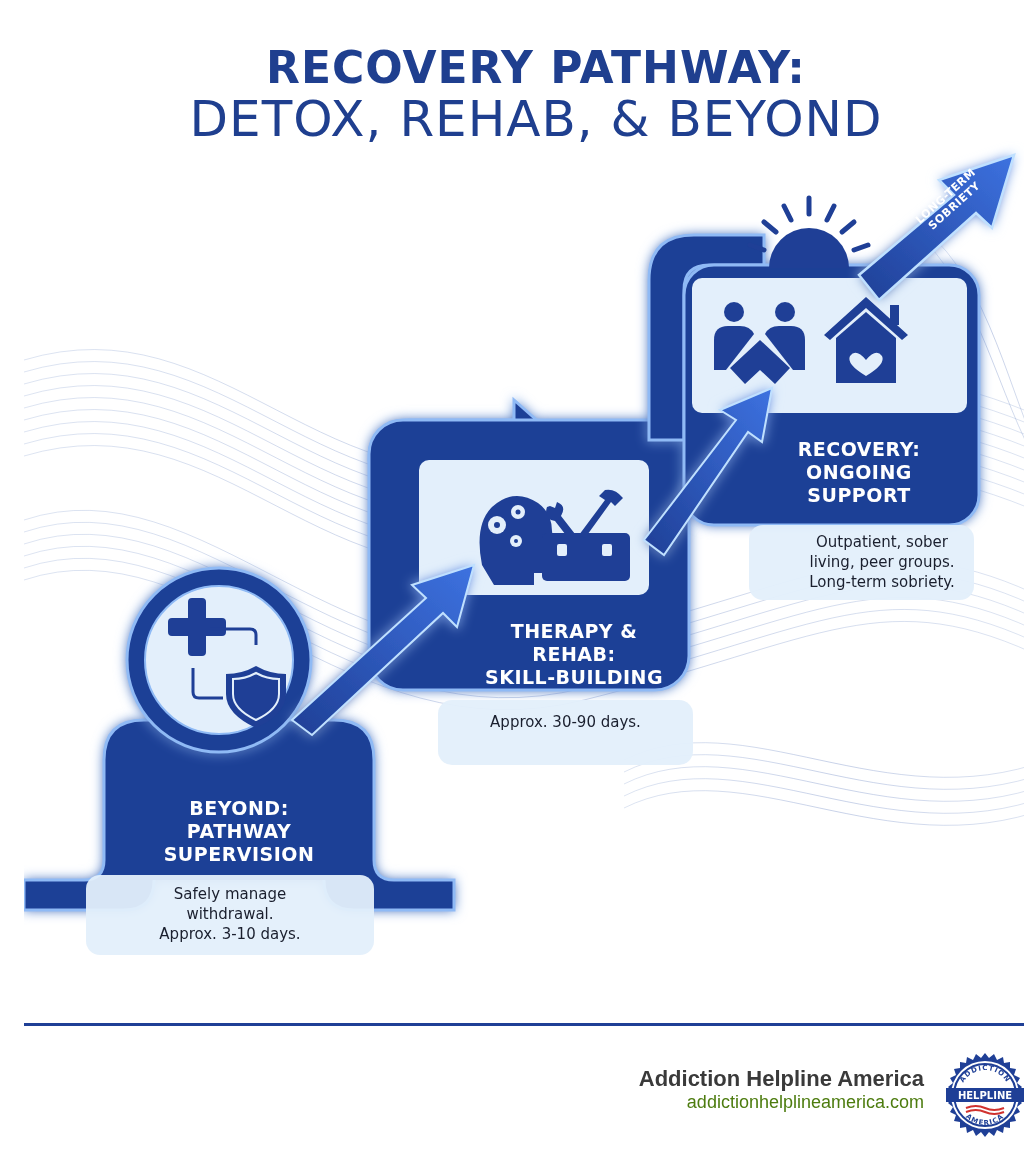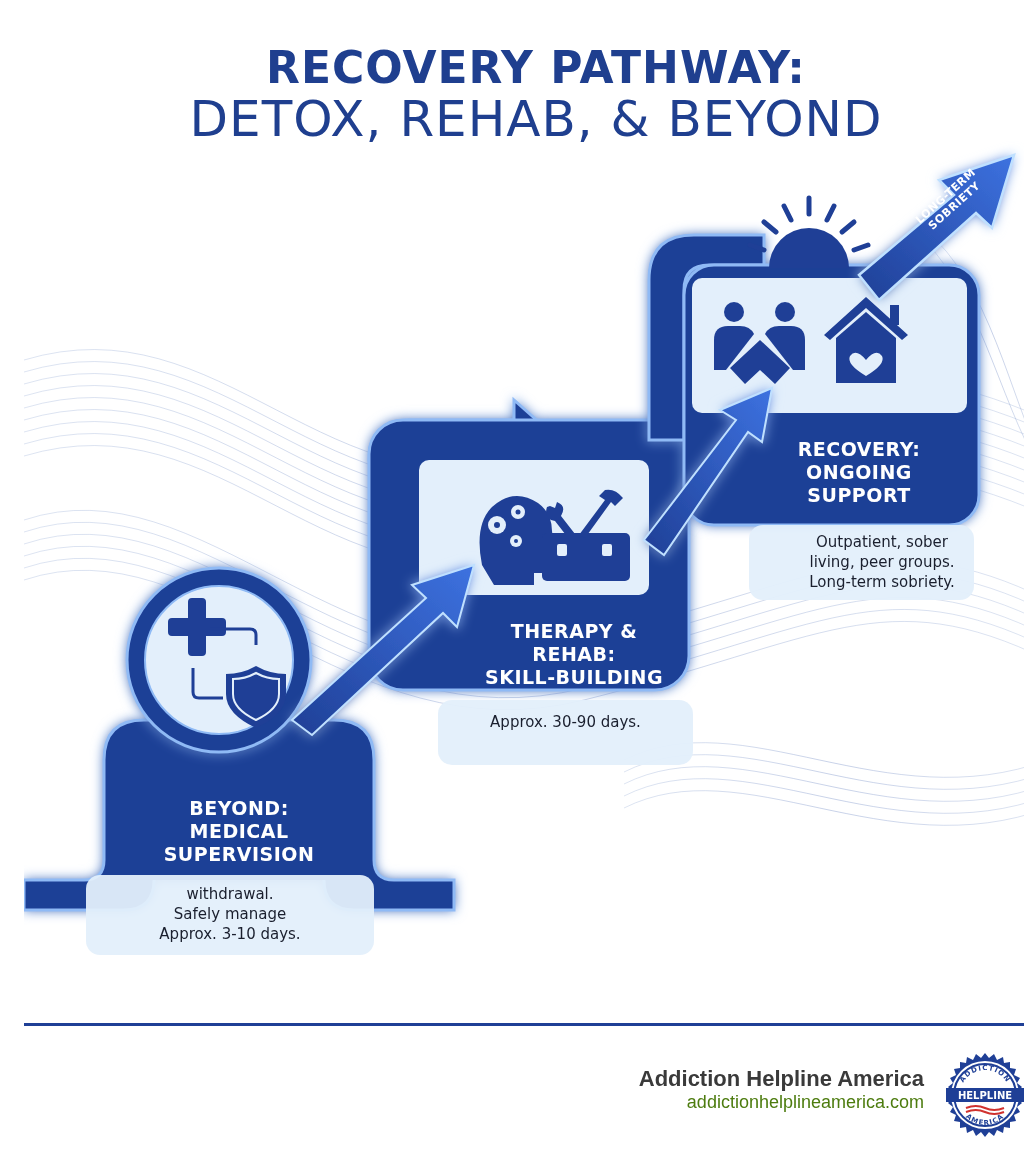--- a/index.html
+++ b/index.html
@@ -179,26 +179,26 @@
       <path d="M842 360 q-10 -12 -16 -4 q-4 8 16 20 q20 -12 16 -20 q-6 -8 -16 4 z" fill="#e3effb"></path>
     </g>
 
     <rect x="62" y="875" width="288" height="80" rx="14" fill="#e3effb" opacity="0.95"></rect>
     <rect x="414" y="700" width="255" height="65" rx="14" fill="#e3effb" opacity="0.95"></rect>
     <rect x="725" y="525" width="225" height="75" rx="14" fill="#e3effb" opacity="0.95"></rect>
   </svg>
 
   <div class="stage-title" style="left:100px; top:797px; width:230px;">
     <div>BEYOND:</div>
-    <div>MEDICAL</div>
+    <div>PATHWAY</div>
     <div>SUPERVISION</div>
   </div>
   <div class="stage-desc" style="left:62px; top:884px; width:288px;">
+    <div>Safely manage</div>
     <div>withdrawal.</div>
-    <div>Safely manage</div>
     <div>Approx. 3-10 days.</div>
   </div>
 
   <div class="stage-title" style="left:430px; top:620px; width:240px;">
     <div>THERAPY &amp;</div>
     <div>REHAB:</div>
     <div>SKILL-BUILDING</div>
   </div>
   <div class="stage-desc" style="left:414px; top:712px; width:255px;">
     <div>Approx. 30-90 days.</div>

